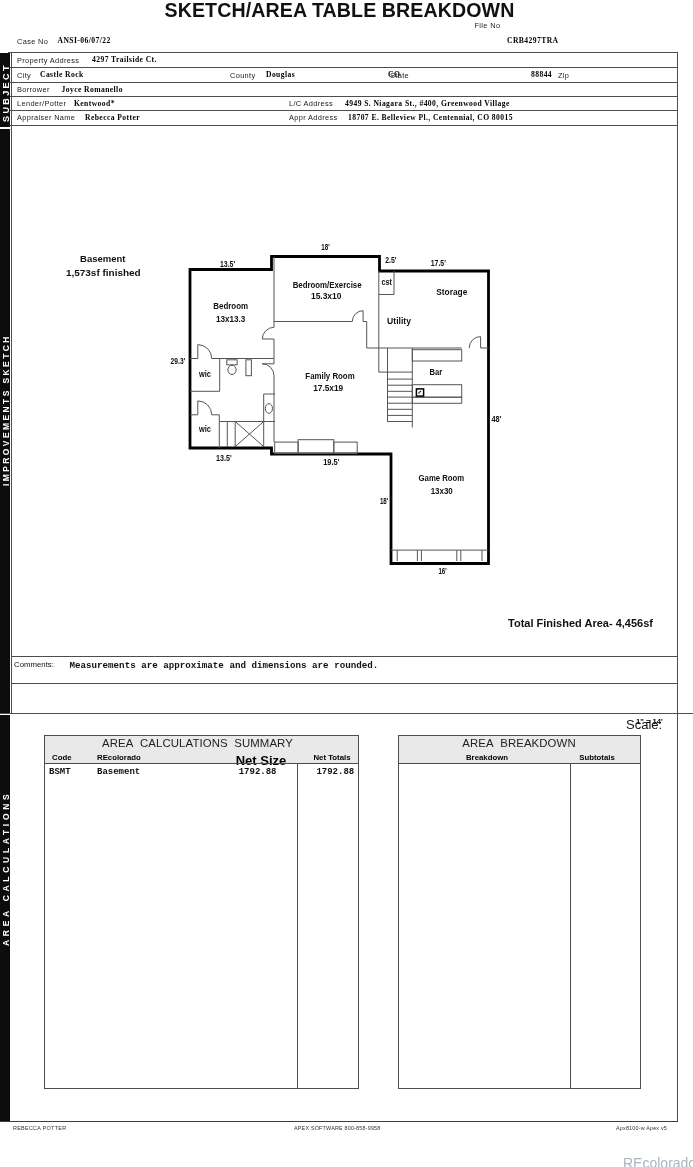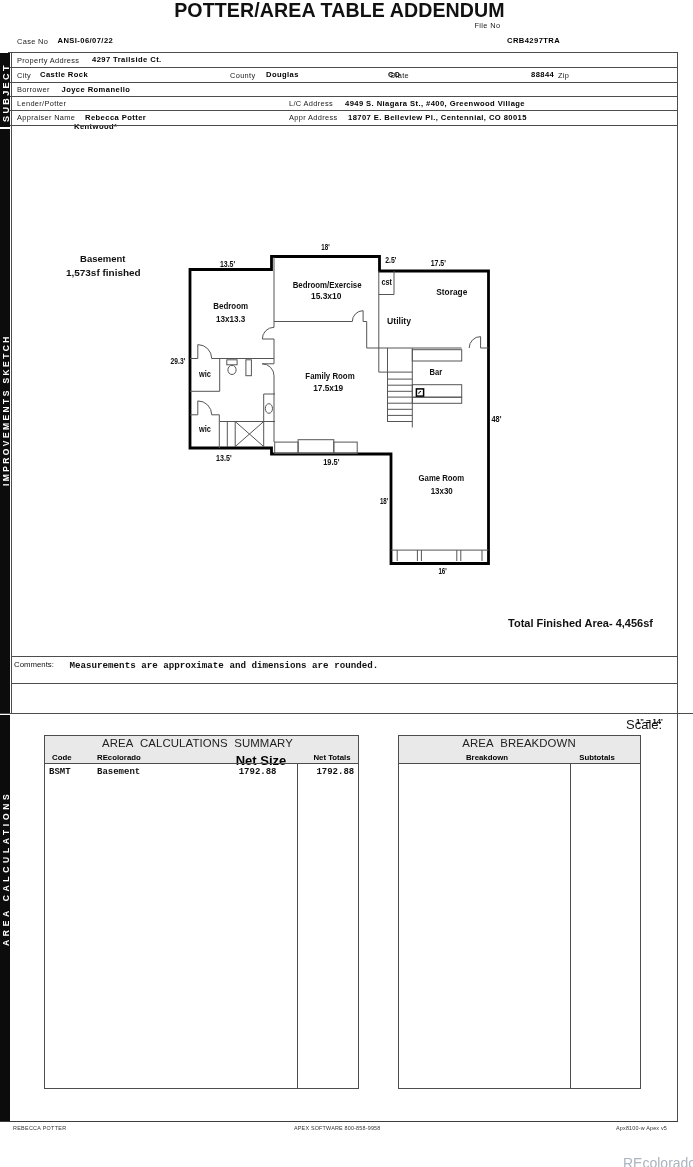--- a/index.html
+++ b/index.html
@@ -2,28 +2,28 @@
 <html><head>
 <meta charset="utf-8">
 <style>
   html,body{margin:0;padding:0;}
   body{width:693px;height:1167px;position:relative;background:#fff;overflow:hidden;
        font-family:"Liberation Sans",sans-serif;}
   .abs{position:absolute;}
   .hline{position:absolute;height:1px;background:#4d4d4d;}
   .vline{position:absolute;width:1px;background:#4d4d4d;}
   .lbl{position:absolute;font-size:7.4px;color:#1a1a1a;white-space:nowrap;letter-spacing:.35px;}
-  .val{position:absolute;font-size:7.6px;font-weight:bold;color:#000;white-space:nowrap;letter-spacing:.42px;}
+  .val{position:absolute;font-size:7.6px;font-weight:bold;color:#000;white-space:nowrap;letter-spacing:.42px;font-family:Liberation Serif, serif;}
   .sideTxt{position:absolute;color:#fff;font-weight:bold;
            transform:rotate(-90deg);transform-origin:center;white-space:nowrap;}
 </style>
 </head>
 <body>
 
-<div class="abs" style="left:0;top:-1.5px;width:679px;text-align:center;font-size:19.6px;font-weight:bold;letter-spacing:.1px;color:#111;">POTTER/AREA TABLE ADDENDUM</div>
+<div class="abs" style="left:0;top:-1.5px;width:679px;text-align:center;font-size:19.6px;font-weight:bold;letter-spacing:.1px;color:#111;">SKETCH/AREA TABLE BREAKDOWN</div>
 
 <div class="abs" style="left:0;top:52.5px;width:10px;height:74px;background:#0c0c0c;"></div>
 
 <div class="sideTxt" style="left:-22px;top:89px;width:56px;text-align:center;font-size:9px;letter-spacing:2.4px;">SUBJECT</div>
 
 <div class="abs" style="left:0;top:128.5px;width:10px;height:584px;background:#0c0c0c;"></div>
 
 <div class="sideTxt" style="left:-69px;top:406px;width:150px;text-align:center;font-size:8.5px;letter-spacing:2.4px;">IMPROVEMENTS SKETCH</div>
 
 <div class="abs" style="left:0;top:714.5px;width:10px;height:406px;background:#0c0c0c;"></div>
@@ -48,21 +48,21 @@
 <div class="val" style="left:388px;top:70.3px;">CO</div>
 <div class="lbl" style="left:510px;top:70.5px;margin-left:48px;">Zip</div>
 <div class="val" style="left:531px;top:70.3px;">88844</div>
 <div class="hline" style="left:10px;top:81.5px;width:667.5px;"></div>
 
 <div class="lbl" style="left:17px;top:85px;">Borrower</div>
 <div class="val" style="left:61.5px;top:84.8px;">Joyce Romanello</div>
 <div class="hline" style="left:10px;top:95.5px;width:667.5px;"></div>
 
 <div class="lbl" style="left:17px;top:99px;">Lender/Potter</div>
-<div class="val" style="left:74px;top:98.8px;margin-top:23px;">Kentwood*</div>
+<div class="val" style="left:74px;top:98.8px;">Kentwood*</div>
 <div class="lbl" style="left:289px;top:99px;">L/C Address</div>
 <div class="val" style="left:345px;top:98.8px;">4949 S. Niagara St., #400, Greenwood Village</div>
 <div class="hline" style="left:10px;top:109.5px;width:667.5px;"></div>
 
 <div class="lbl" style="left:17px;top:113px;">Appraiser Name</div>
 <div class="val" style="left:85px;top:112.8px;">Rebecca Potter</div>
 <div class="lbl" style="left:289px;top:113px;">Appr Address</div>
 <div class="val" style="left:348px;top:112.8px;">18707 E. Belleview Pl., Centennial, CO 80015</div>
 <div class="hline" style="left:10px;top:125px;width:667.5px;"></div>
 

